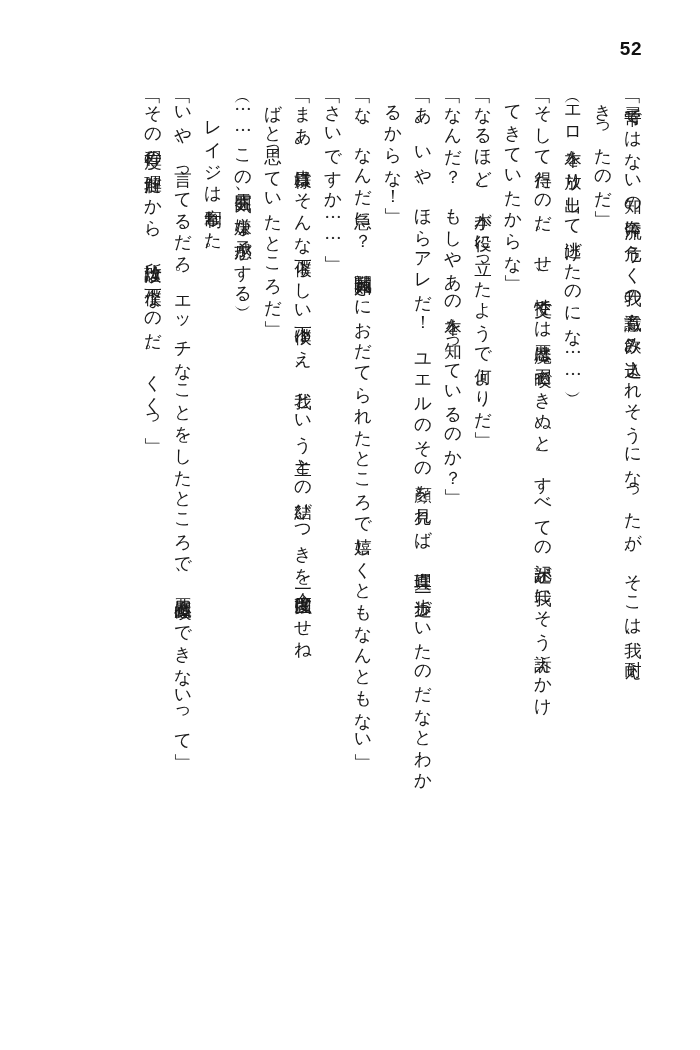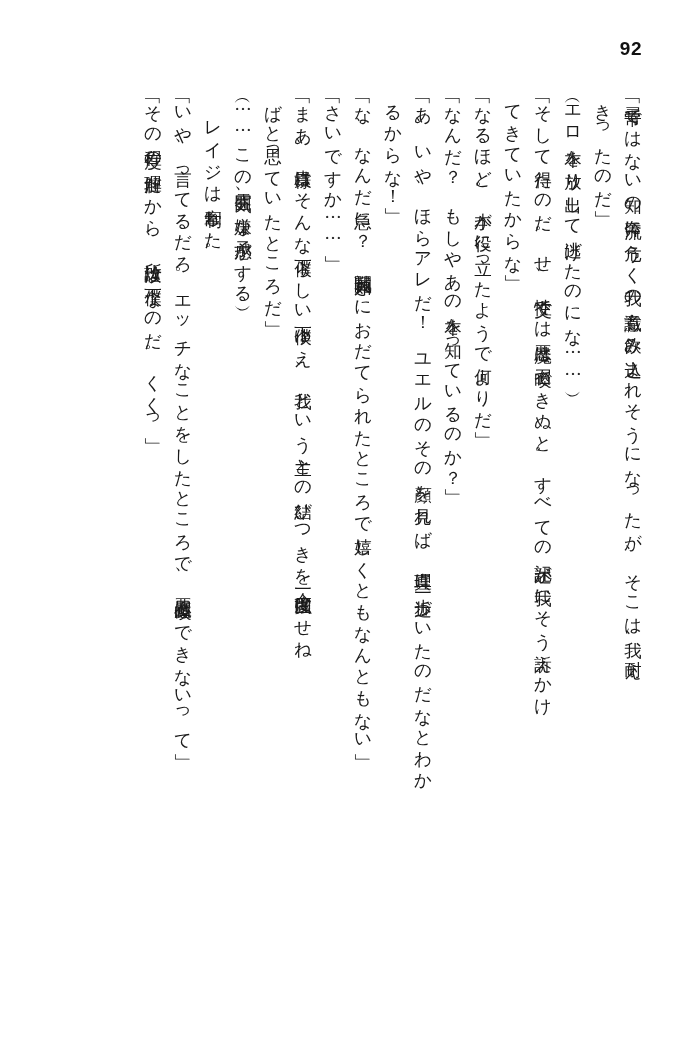--- a/index.html
+++ b/index.html
@@ -51,21 +51,21 @@
   }
   .line.indent {
     padding-top: 17px;
   }
 </style>
 </head>
 <body>
 
 <div class="page">
 
-  <div class="page-number">92</div>
+  <div class="page-number">52</div>
 
   <div class="body-text">
     <div class="line">「尋常ではない知の奔流に危うく我の意識も飲み込まれそうになったが、そこは我、耐え</div>
     <div class="line">きったのだ」</div>
     <div class="line">（エロ本を放り出して逃げたのにな……）</div>
     <div class="line">「そして得たのだ。せ、性交では悪魔は召喚できぬと。すべての記述が我にそう訴えかけ</div>
     <div class="line">てきていたからな」</div>
     <div class="line">「なるほど。本が役に立ったようで何よりだ」</div>
     <div class="line">「なんだ？　もしやあの本を知っているのか？」</div>
     <div class="line">「あ、いや、ほらアレだ！　ユエルのその顔を見れば、真理に一歩近づいたのだなとわか</div>

